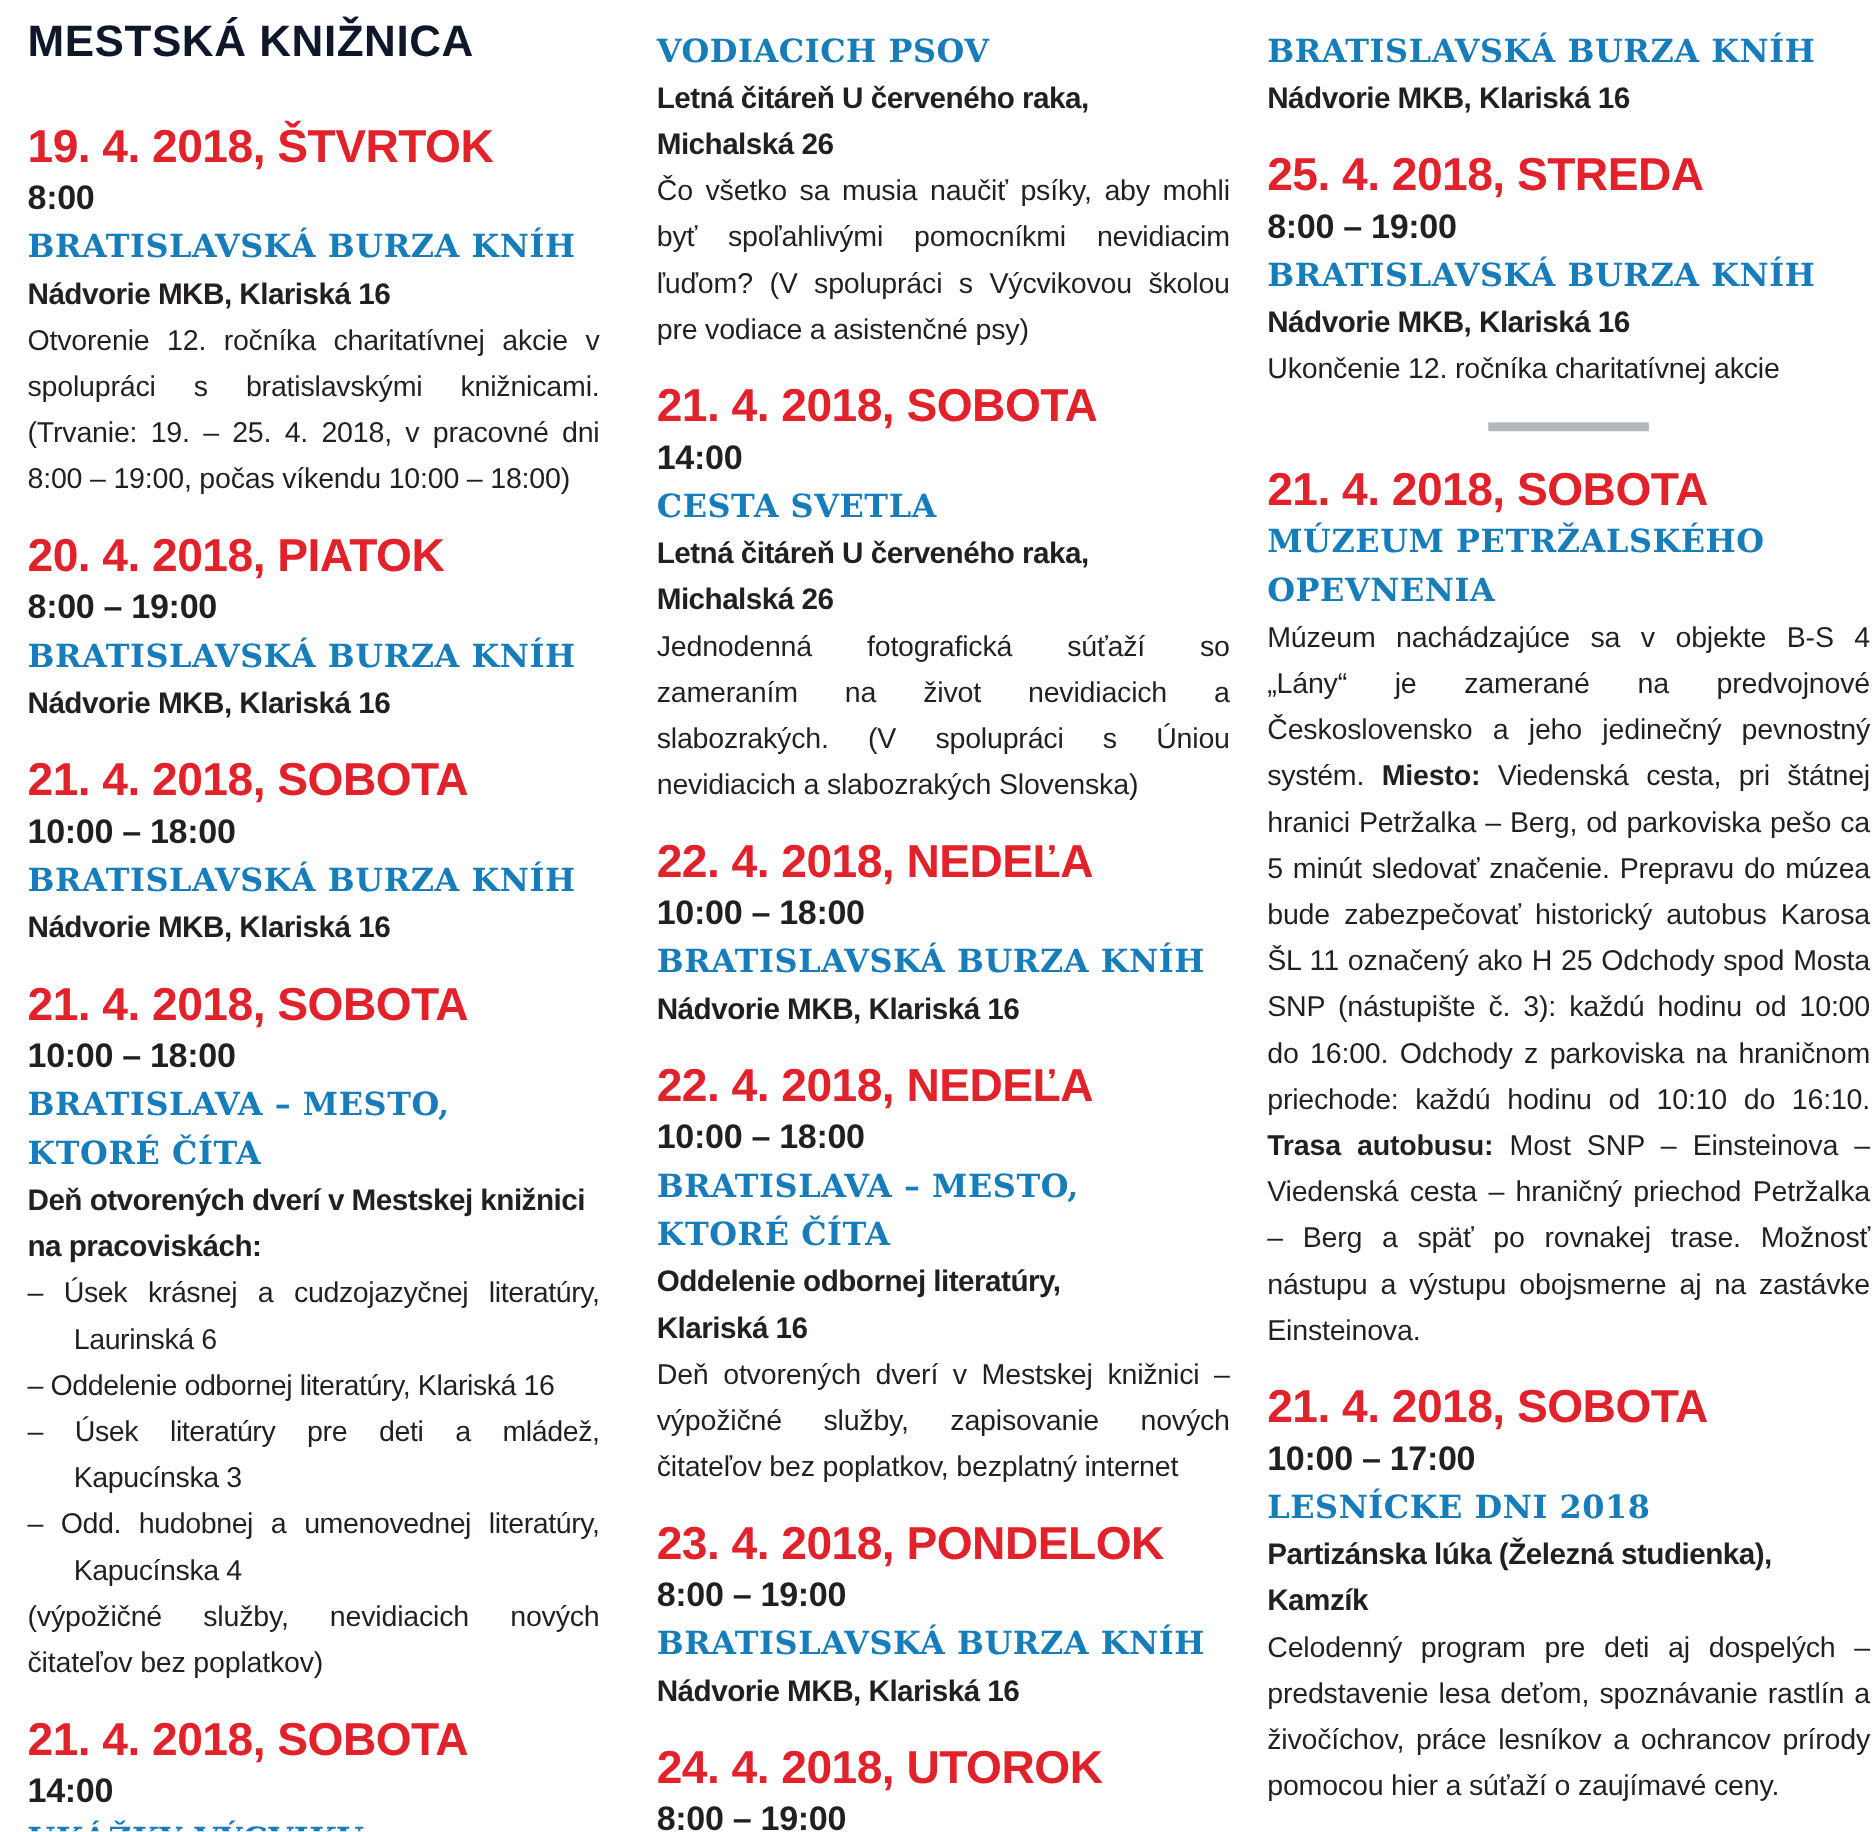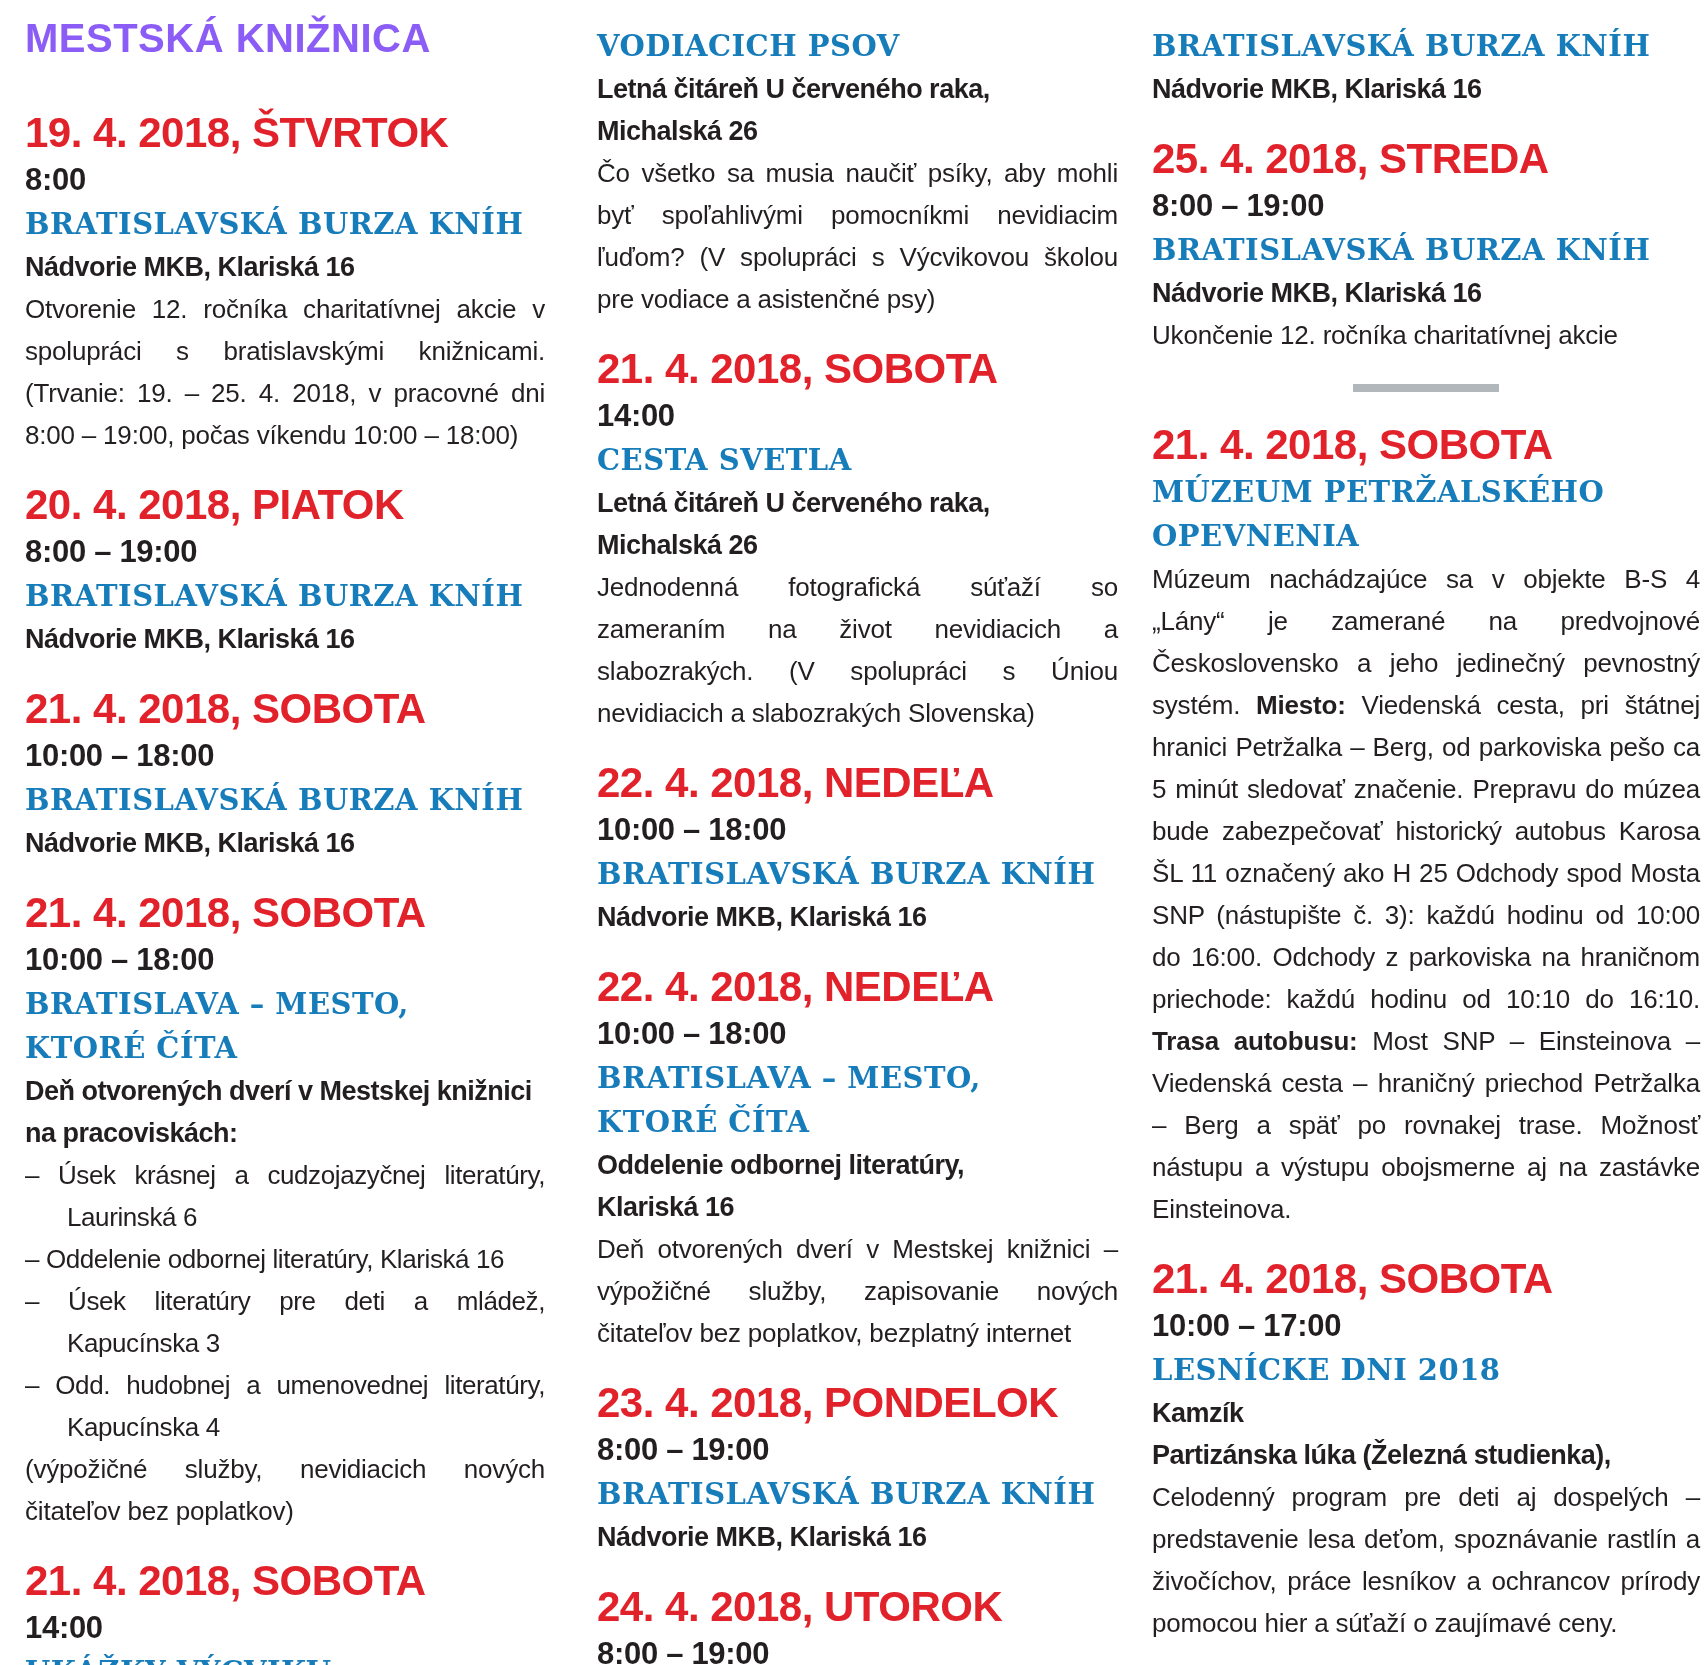--- a/index.html
+++ b/index.html
@@ -14,21 +14,21 @@
   }
   .column { position: absolute; top: 0; box-sizing: border-box; }
   .col-left  { left: 25px;   width: 520px; padding-top: 14px; }
   .col-mid   { left: 597px;  width: 521px; padding-top: 24px; }
   .col-right { left: 1152px; width: 548px; padding-top: 24px; }
 
   .blk { margin: 0; }
   .line { display: block; white-space: nowrap; }
 
   .blk--kicker {
-    font-size: 40px; font-weight: bold; color: #8b5cf6;
+    font-size: 40px; font-weight: bold; color: #0f172a;
     line-height: 48px; letter-spacing: 0.5px; margin-bottom: 46px;
     white-space: nowrap;
   }
   .blk--date {
     font-size: 42px; font-weight: bold; color: #e2222a;
     line-height: 50px; letter-spacing: -0.5px; margin-top: 24px;
     white-space: nowrap;
   }
   .blk--time {
     font-size: 31px; font-weight: bold; line-height: 44px;
@@ -183,18 +183,18 @@
         <span class="line">MÚZEUM PETRŽALSKÉHO</span>
         <span class="line">OPEVNENIA</span>
       </div>
       <div class="blk blk--para"><span>Múzeum nachádzajúce sa v objekte B-S 4 „Lány“ je zamerané na predvojnové Československo a jeho jedinečný pevnostný systém. </span><span class="b">Miesto:</span><span> Viedenská cesta, pri štátnej hranici Petržalka – Berg, od parkoviska pešo ca 5 minút sledovať značenie. Prepravu do múzea bude zabezpečovať historický autobus Karosa ŠL 11 označený ako H 25 Odchody spod Mosta SNP (nástupište č. 3): každú hodinu od 10:00 do 16:00. Odchody z parkoviska na hraničnom priechode: každú hodinu od 10:10 do 16:10. </span><span class="b">Trasa autobusu:</span><span> Most SNP – Einsteinova – Viedenská cesta – hraničný priechod Petržalka – Berg a späť po rovnakej trase. Možnosť nástupu a výstupu obojsmerne aj na zastávke Einsteinova.</span></div>
       <div class="blk blk--date">21. 4. 2018, SOBOTA</div>
       <div class="blk blk--time">10:00 – 17:00</div>
       <div class="blk blk--title">
         <span class="line">LESNÍCKE DNI 2018</span>
       </div>
       <div class="blk blk--venue">
+        <span class="line">Partizánska lúka (Železná studienka),</span>
         <span class="line">Kamzík</span>
-        <span class="line">Partizánska lúka (Železná studienka),</span>
       </div>
       <div class="blk blk--para"><span>Celodenný program pre deti aj dospelých – predstavenie lesa deťom, spoznávanie rastlín a živočíchov, práce lesníkov a ochrancov prírody pomocou hier a súťaží o zaujímavé ceny.</span></div>
     </div>
   </div>
 
 </body></html>

